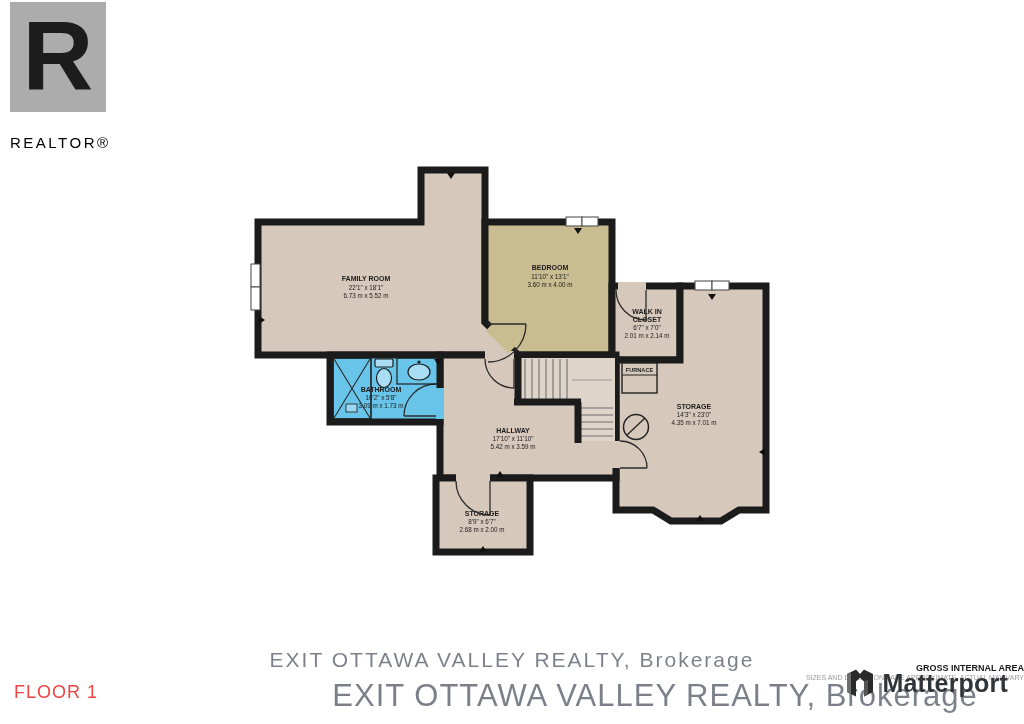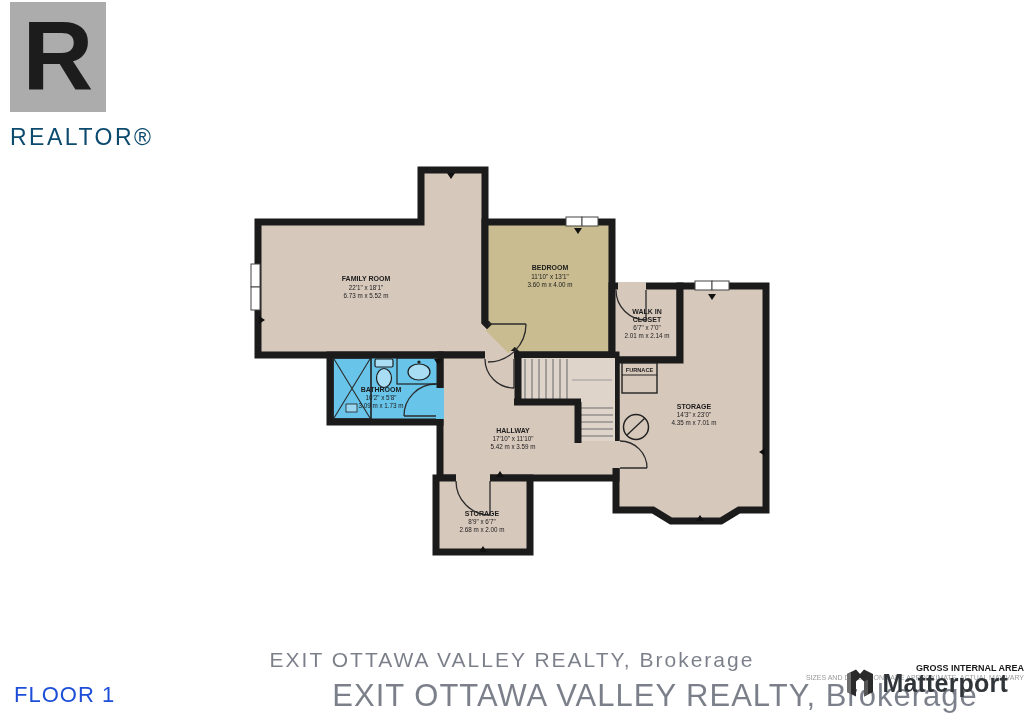--- a/index.html
+++ b/index.html
@@ -4,41 +4,41 @@
 <style>
   html,body{margin:0;padding:0;}
   body{
     width:1024px;height:724px;position:relative;background:#ffffff;
     font-family:"Liberation Sans",sans-serif;overflow:hidden;
   }
   .abs{position:absolute;}
   
   .realtor{left:10px;top:2px;width:140px;}
   .realtor-word{
-    color:#0c4a6e;font-size:23px;letter-spacing:2.5px;margin-top:6px;
+    color:#000000;font-size:15px;letter-spacing:2.5px;margin-top:16px;
     font-family:"Liberation Sans",sans-serif;
   }
   
   svg.plan{left:0;top:0;}
   svg text{font-family:"Liberation Sans",sans-serif;fill:#1c1c1c;}
   .room-name{font-size:7px;font-weight:bold;}
   .room-dim{font-size:6.3px;}
   .furnace-txt{font-size:5.6px;font-weight:bold;}
   
   .watermark{
     color:#0f172a;opacity:0.55;white-space:nowrap;pointer-events:none;
     font-family:"Liberation Sans",sans-serif;z-index:5;
   }
   .wm1{left:0;right:0;top:648px;text-align:center;font-size:21px;letter-spacing:2px;}
   .wm2{left:280px;width:750px;top:678px;text-align:center;font-size:31px;letter-spacing:1px;}
   .footer{left:16px;right:0;top:663px;text-align:right;color:#1a1a1a;z-index:3;padding-left:37px;}
   .footer .f-title{font-size:9px;font-weight:bold;}
   .footer .f-line{font-size:10px;margin-top:2px;}
   .footer .f-disc{font-size:7px;color:#9a9a9a;margin-top:1px;}
-  .floor-label{left:14px;top:682px;font-size:22px;color:#1d4ed8;letter-spacing:1px;z-index:4;}
+  .floor-label{left:14px;top:682px;font-size:18px;color:#ef4444;letter-spacing:1px;z-index:4;}
   .matterport{right:16px;top:668px;display:flex;align-items:center;gap:8px;z-index:6;}
   .matterport-word{font-size:25px;font-weight:bold;color:#30353a;letter-spacing:0.2px;}
 </style>
 </head>
 <body>
 
 <div class="abs realtor">
   <svg width="96" height="112" viewBox="0 0 96 112">
     <rect x="0" y="0" width="96" height="110" fill="#acacac"></rect>
     <text x="48" y="88" text-anchor="middle" font-family="Liberation Serif, serif" font-weight="bold" font-size="98" fill="#ffffff">R</text>

